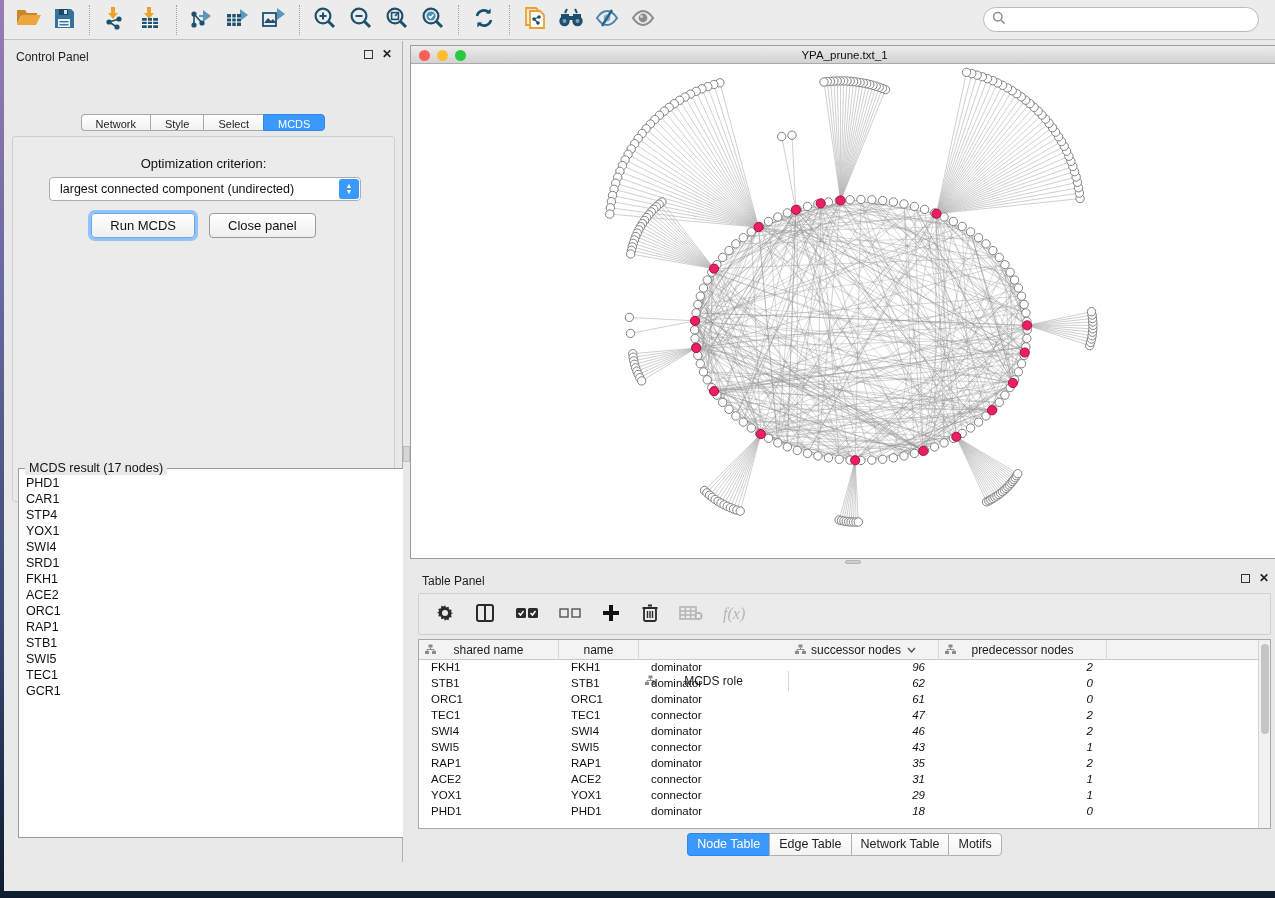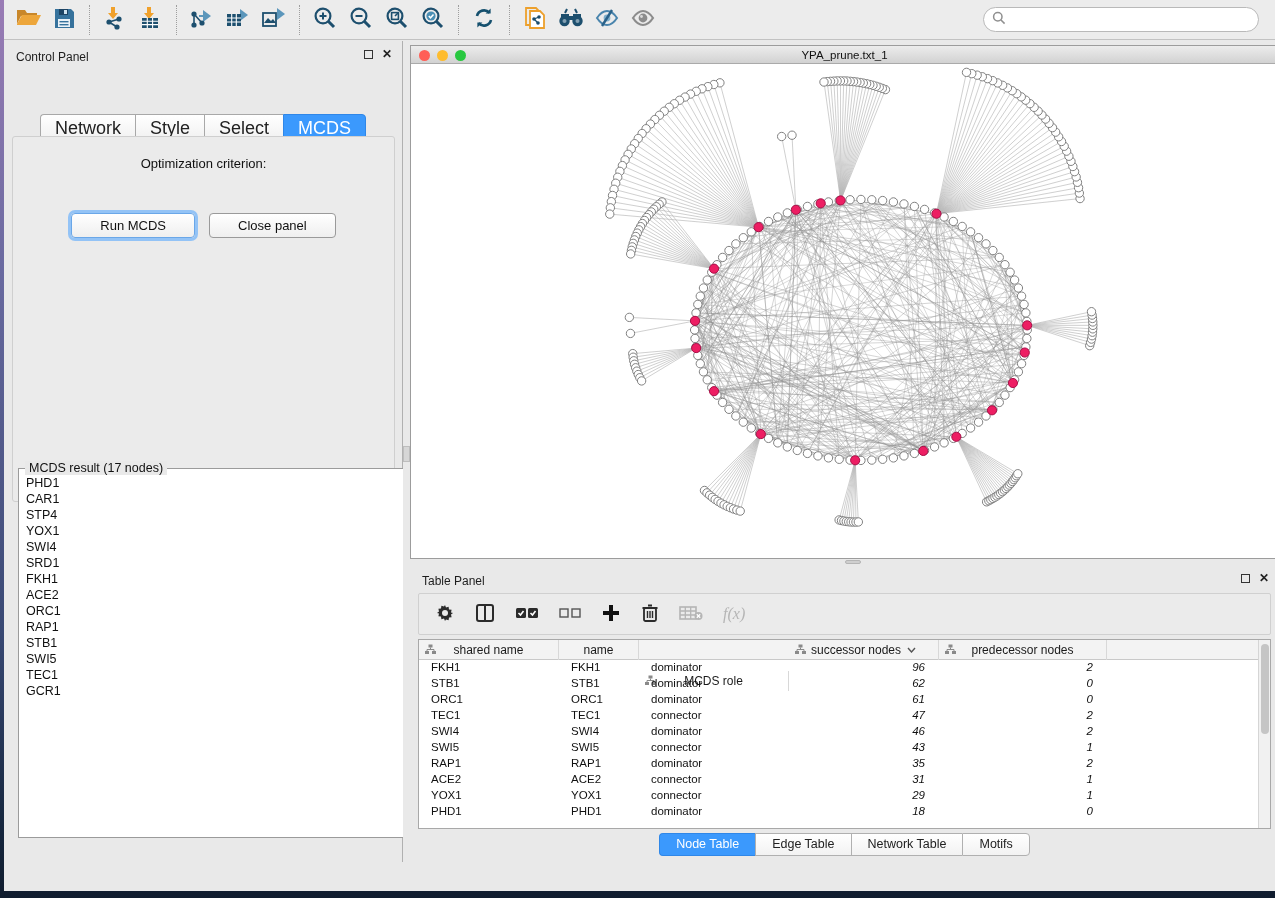--- a/index.html
+++ b/index.html
@@ -24,38 +24,38 @@
 
   
   #control-panel { position:absolute; left:0; top:41px; width:399px; height:821px; background:#e9e9e9;
     border-right:1px solid #b0b0b0; }
   .panel-title { position:absolute; left:12px; top:9px; font-size:12px; color:#1d1d1d; }
   .win-ctrls { position:absolute; right:10px; top:9px; display:flex; align-items:center; gap:9px; }
   .float-glyph { width:9px; height:9px; border:1.5px solid #333; display:inline-block; }
   .close-glyph { font-size:12px; font-weight:bold; color:#222; line-height:9px; }
 
   #cp-tabs { position:absolute; left:0; right:0; top:73px; display:flex; justify-content:center; }
-  .cp-tab { font-size:18px; color:#222; background:linear-gradient(#ffffff,#f1f1f1);
+  .cp-tab { font-size:11px; color:#222; background:linear-gradient(#ffffff,#f1f1f1);
     border:1px solid #a8a8a8; border-right:none; padding:3px 14px 0; cursor:pointer; }
   .cp-tab:first-child { border-radius:4px 0 0 4px; }
   .cp-tab.last { border-right:1px solid #a8a8a8; border-radius:0 4px 4px 0; }
   .cp-tab.active { background:#3b99fd; color:#fff; border-color:#2f87e8; }
 
   #cp-inner { position:absolute; left:8px; top:95px; width:383px; height:366px; background:#ebebeb;
     border:1px solid #cfcfcf; border-radius:3px; }
   #opt-label { position:absolute; left:0; right:0; top:19px; text-align:center; font-size:13px; color:#111; }
   #criterion-select { position:absolute; left:36px; top:40px; width:312px; height:24px; background:#fff;
     border:1px solid #adadad; border-radius:4px; font-size:12.5px; color:#111;
     display:flex; align-items:center; padding-left:10px; cursor:pointer; }
   #criterion-stepper { position:absolute; right:1px; top:1px; bottom:1px; width:20px; background:#3b99fd;
     border-radius:3px; display:flex; flex-direction:column; align-items:center; justify-content:center; }
   #criterion-stepper span { color:#fff; font-size:7px; line-height:6px; }
   #cp-buttons { position:absolute; left:0; right:0; top:76px; display:flex; justify-content:center; gap:14px; }
   .cp-btn { font-size:13px; color:#111; background:linear-gradient(#ffffff,#efefef);
-    border:1px solid #9a9a9a; border-radius:4px; padding:4px 28px; cursor:pointer;
+    border:1px solid #9a9a9a; border-radius:4px; padding:4px 18px; cursor:pointer;
     font-family:"Liberation Sans",sans-serif; }
   .cp-btn.focused { box-shadow:0 0 0 3px #93c3f6; border-color:#6aa7e8; }
 
   #mcds-fieldset { position:absolute; left:14px; top:427px; width:408px; height:370px;
     border:1px solid #9b9b9b; background:#fff; }
   #mcds-legend { position:absolute; left:6px; top:-8px; background:#e9e9e9; padding:0 4px;
     font-size:12.5px; color:#111; }
   #mcds-list { position:absolute; left:0; top:4px; right:13px; bottom:0; overflow:hidden;
     font-size:12.5px; line-height:16px; color:#111; padding:2px 0 0 7px; list-style:none; }
   #mcds-scroll { position:absolute; right:1px; top:1px; bottom:1px; width:11px; background:#f5f5f5;
@@ -102,21 +102,21 @@
   .t-cell { overflow:hidden; white-space:nowrap; }
   .t-cell.text { padding-left:12px; }
   .t-cell.num { text-align:right; padding-right:14px;font-style:italic; }
   #tp-scroll { position:absolute; right:0; top:0; bottom:0; width:12px; background:#f1f1f1;
     border-left:1px solid #d5d5d5; }
   #tp-scroll .thumb { position:absolute; left:2px; top:4px; width:8px; height:90px;
     background:#c5c5c5; border-radius:4px; }
 
   #tp-tabs { position:absolute; left:0; right:0; top:268px; display:flex; justify-content:center; }
   .tp-tab { font-size:12.5px; color:#222; background:linear-gradient(#ffffff,#f2f2f2);
-    border:1px solid #b0b0b0; border-right:none; padding:3px 16px 4px; cursor:pointer; }
+    border:1px solid #b0b0b0; border-right:none; padding:3px 9px 4px; cursor:pointer; }
   .tp-tab:first-child { border-radius:4px 0 0 4px; }
   .tp-tab.last { border-right:1px solid #b0b0b0; border-radius:0 4px 4px 0; }
   .tp-tab.active { background:#3b99fd; color:#fff; border-color:#2f87e8; }
 
   
   #status-bar { position:absolute; left:0; right:0; top:862px; height:29px; background:#ececec;
     border-top:1px solid #c0c0c0; }
   #status-list-btn { position:absolute; left:12px; top:4px; width:27px; height:21px; background:#f6f6f6;
     border:1px solid #b0b0b0; border-radius:2px; display:flex; align-items:center; justify-content:center; cursor:pointer; }
   #memory-btn { position:absolute; right:12px; top:4px; height:22px; background:#f6f6f6;
@@ -301,20 +301,27 @@
 
     <div id="cp-tabs">
       <div class="cp-tab">Network</div>
       <div class="cp-tab">Style</div>
       <div class="cp-tab">Select</div>
       <div class="cp-tab last active">MCDS</div>
     </div>
 
     <div id="cp-inner">
       <div id="opt-label">Optimization criterion:</div>
+      <div id="criterion-select">
+        <span>largest connected component (undirected)</span>
+        <span id="criterion-stepper">
+            <span>▲</span>
+            <span>▼</span>
+          </span>
+      </div>
       <div id="cp-buttons">
         <button class="cp-btn focused">Run MCDS</button>
         <button class="cp-btn">Close panel</button>
       </div>
     </div>
 
     <div id="mcds-fieldset">
       <span id="mcds-legend">MCDS result (17 nodes)</span>
       <ul id="mcds-list">
           <li>PHD1</li>

